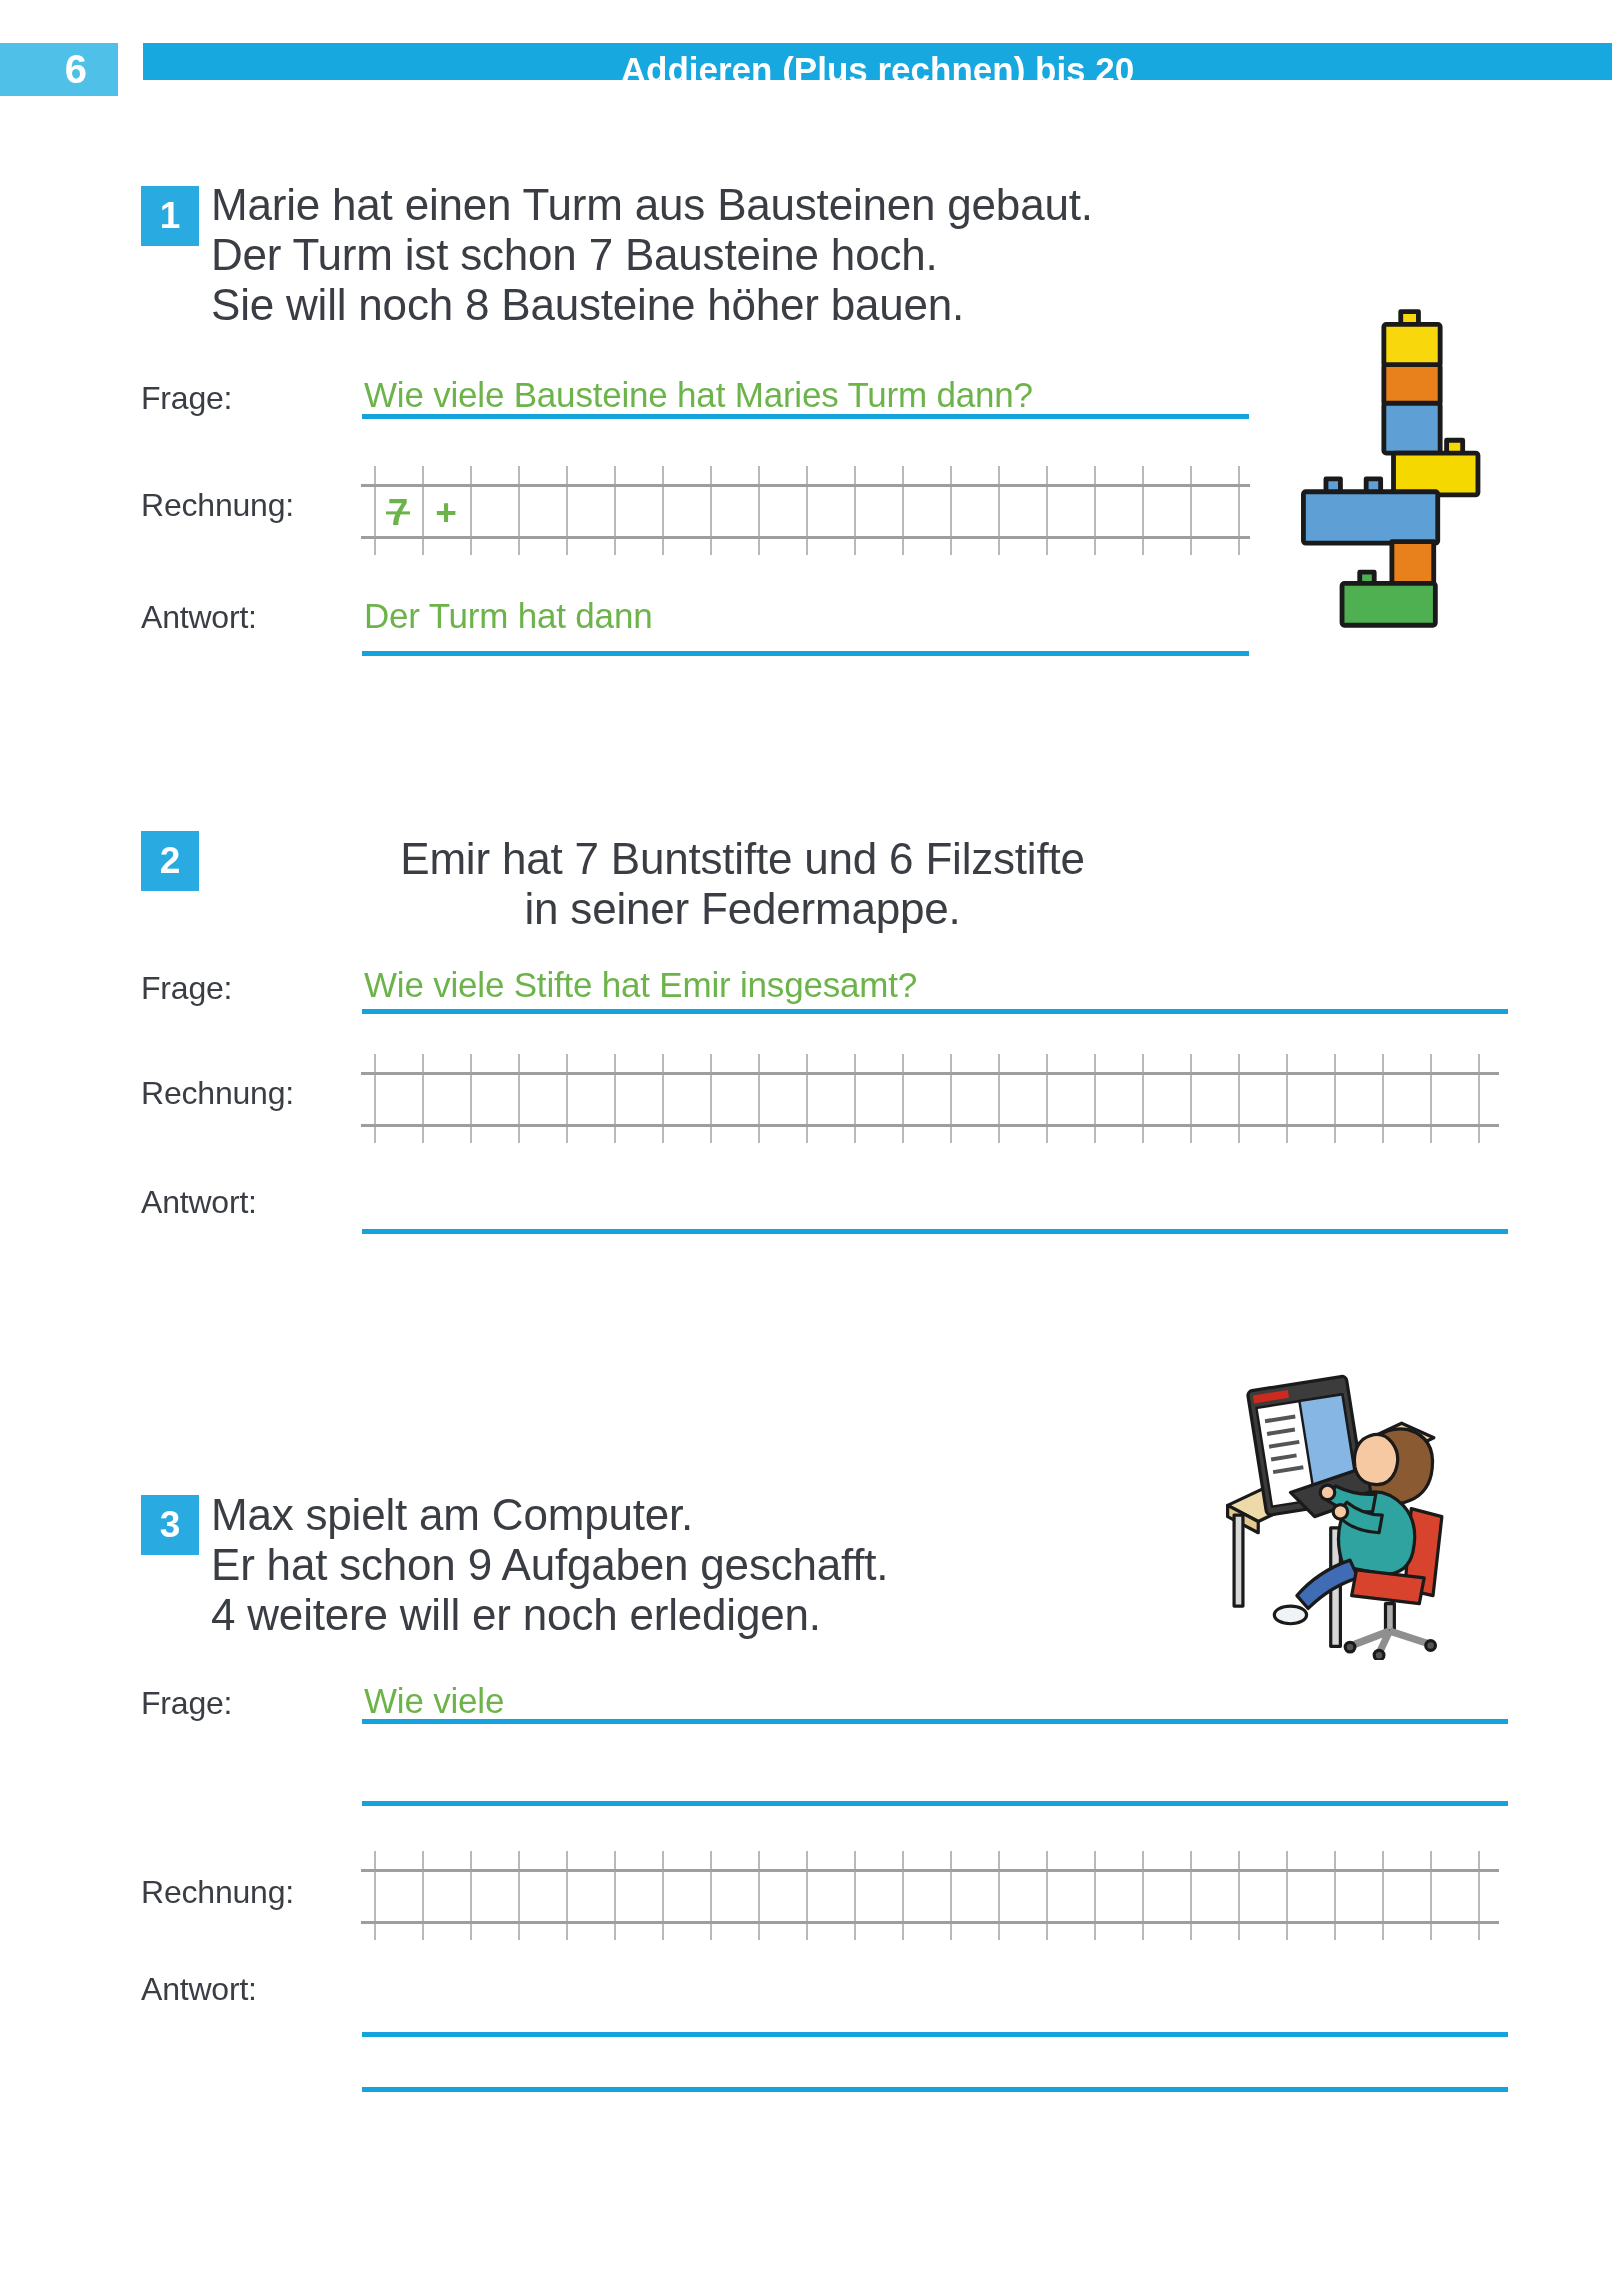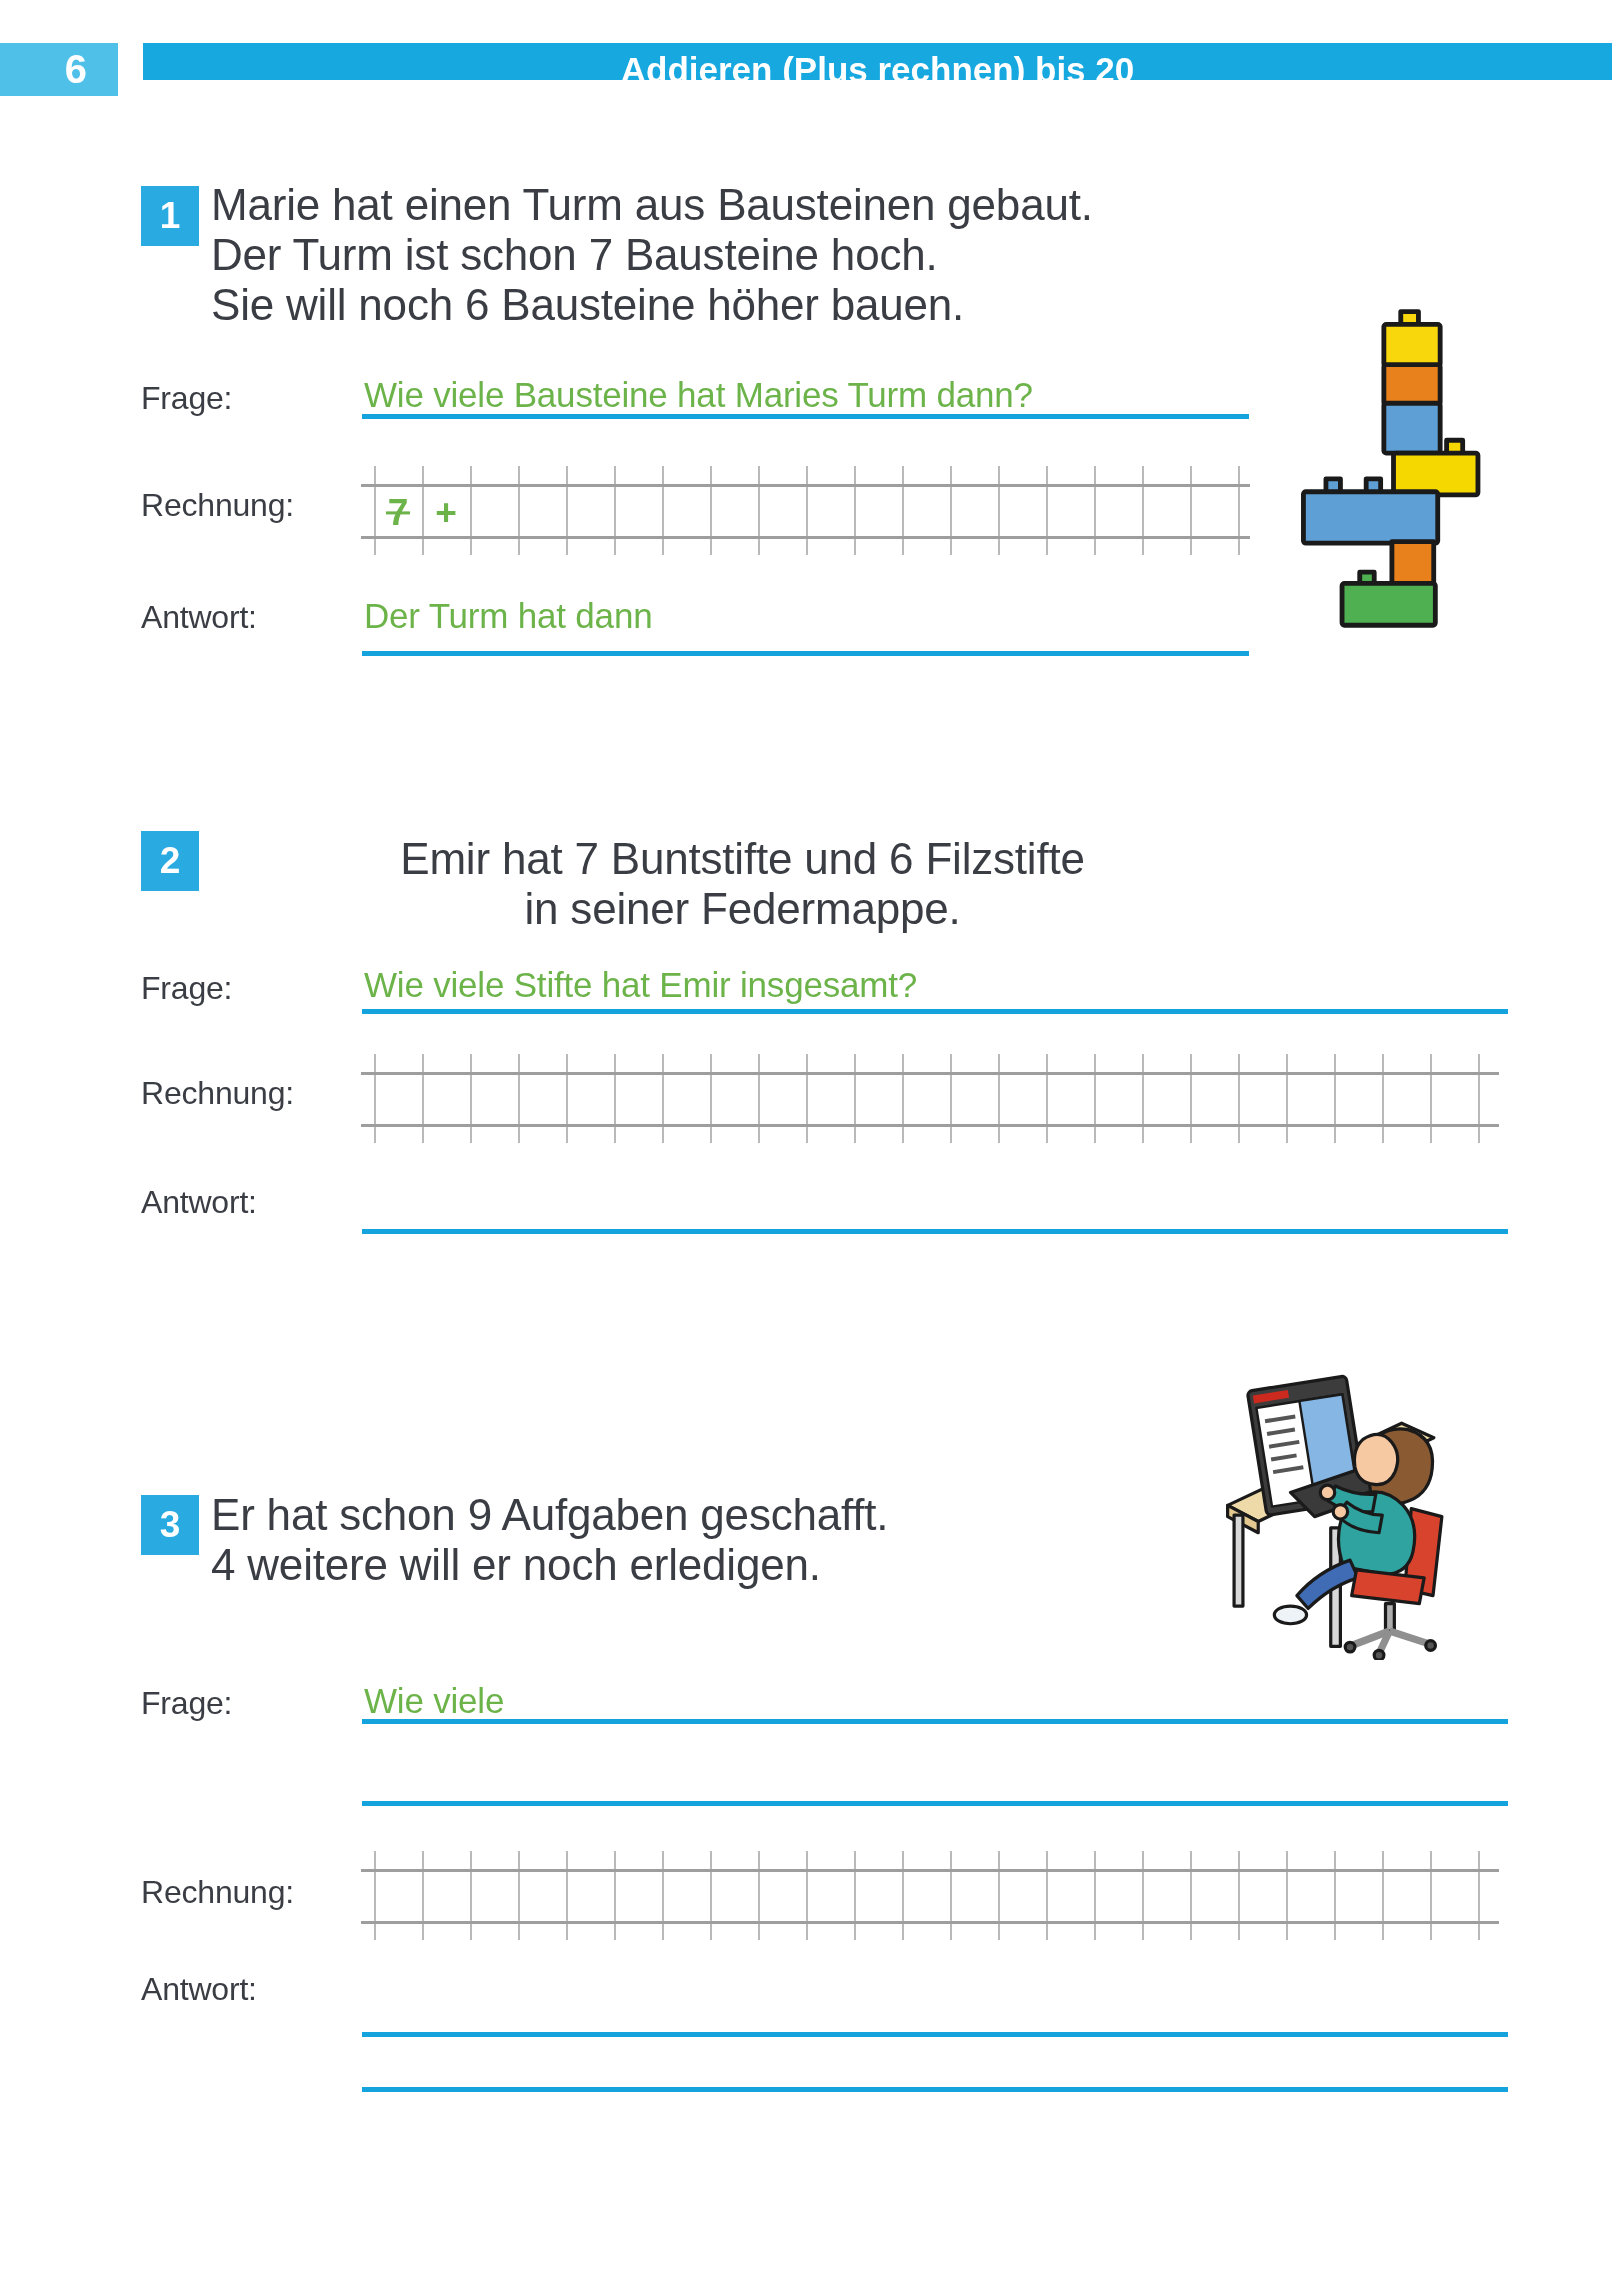--- a/index.html
+++ b/index.html
@@ -53,21 +53,21 @@
 
   <div class="abs page-badge">6</div>
   <div class="abs header-bar">
     <span>Addieren (Plus rechnen) bis 20</span>
   </div>
 
   <div class="abs num-badge" style="left:141px;top:186px;">1</div>
   <div class="abs task-text" style="left:211px;top:180px;width:1063px;">
     <div>Marie hat einen Turm aus Bausteinen gebaut.</div>
     <div>Der Turm ist schon 7 Bausteine hoch.</div>
-    <div>Sie will noch 6 Bausteine höher bauen.</div>
+    <div>Sie will noch 8 Bausteine höher bauen.</div>
   </div>
 
   <div class="abs label" style="left:141px;top:380px;">Frage:</div>
   <div class="abs answer" style="left:364px;top:375px;">Wie viele Bausteine hat Maries Turm dann?</div>
   <div class="abs aline" style="left:362px;top:414px;width:887px;"></div>
 
   <div class="abs label" style="left:141px;top:487px;">Rechnung:</div>
   <div class="abs grid" style="left:361px;top:466px;width:889px;height:89px;">
     <div class="hline top"></div>
     <div class="hline bot"></div>
@@ -158,20 +158,21 @@
         </g>
         <circle cx="160" cy="354" r="6" fill="#555555"></circle>
         <circle cx="260" cy="352" r="6" fill="#555555"></circle>
         <circle cx="196" cy="364" r="6" fill="#555555"></circle>
       </g>
     </svg>
   </div>
 
   <div class="abs num-badge" style="left:141px;top:1495px;">3</div>
   <div class="abs task-text" style="left:211px;top:1490px;width:1007px;">
+    <div>Max spielt am Computer.</div>
     <div>Er hat schon 9 Aufgaben geschafft.</div>
     <div>4 weitere will er noch erledigen.</div>
   </div>
 
   <div class="abs label" style="left:141px;top:1685px;">Frage:</div>
   <div class="abs answer" style="left:344px;top:1681px;margin-left:20px;">Wie viele</div>
   <div class="abs aline" style="left:362px;top:1719px;width:1146px;"></div>
   <div class="abs aline" style="left:362px;top:1801px;width:1146px;"></div>
 
   <div class="abs label" style="left:141px;top:1874px;">Rechnung:</div>

